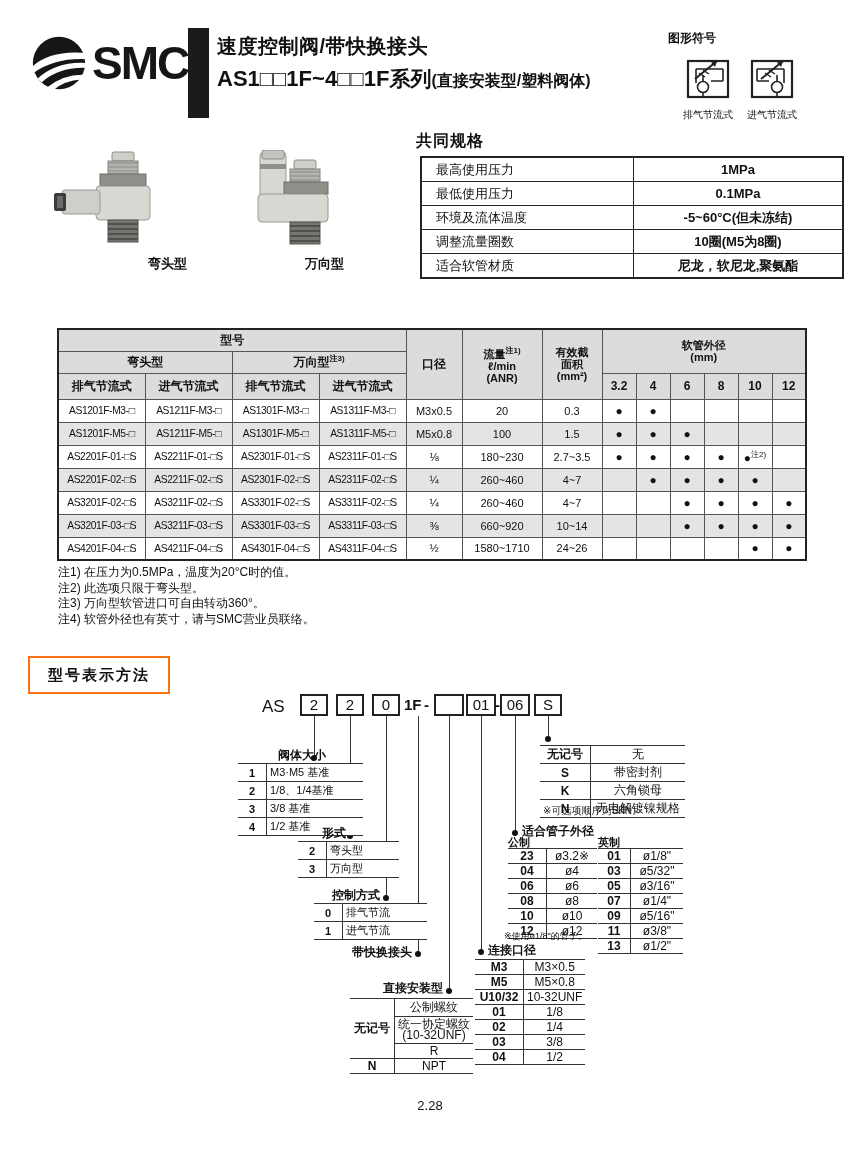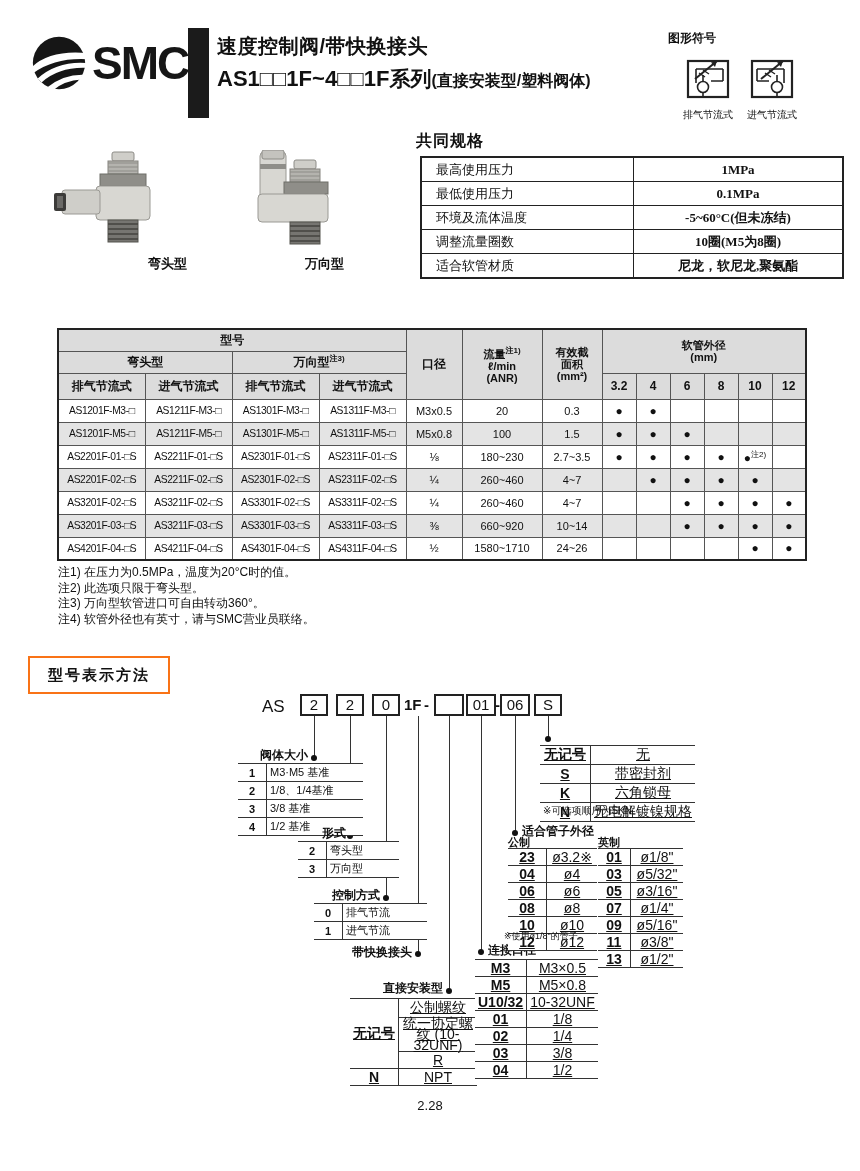--- a/index.html
+++ b/index.html
@@ -26,21 +26,21 @@
   
   .products{position:absolute;left:50px;top:150px;}
   .prod-cap{position:absolute;font-size:13px;font-weight:bold;}
   .cap-elbow{left:148px;top:255px;}
   .cap-univ{left:305px;top:255px;}
 
   
   .spec-title{position:absolute;left:416px;top:131px;font-size:16px;font-weight:bold;letter-spacing:1px;}
   table.spec{position:absolute;left:420px;top:156px;width:424px;border-collapse:collapse;
              font-size:13px;border:2px solid #222;}
-  table.spec td{border:1px solid #222;height:21px;font-family:Liberation Serif, serif;}
+  table.spec td{border:1px solid #222;height:21px;}
   td.slabel{width:196px;padding-left:14px;}
   td.svalue{text-align:center;font-weight:bold;}
 
   
   table.main{position:absolute;left:57px;top:328px;width:748px;border-collapse:collapse;
              table-layout:fixed;text-align:center;font-size:11px;border:2px solid #222;}
   table.main th,table.main td{border:1px solid #555;padding:0;}
   table.main thead th{background:#dcdcdc;font-weight:bold;font-size:12px;}
   tr.hr1{height:22px;} tr.hr2{height:22px;} tr.hr3{height:26px;}
   table.main tbody tr{height:23px;}
@@ -62,21 +62,21 @@
   .ctext{position:absolute;top:696px;font-size:15px;font-weight:bold;}
   .vline{position:absolute;width:1px;background:#333;}
   .ldot{position:absolute;width:6px;height:6px;border-radius:50%;background:#111;}
   .dt-title{position:absolute;font-size:12px;font-weight:bold;white-space:nowrap;}
   .ra{text-align:right;}
   table.dt{position:absolute;border-collapse:collapse;background:#fff;}
   table.dt td{border-top:1px solid #333;border-bottom:1px solid #333;padding:0 3px;
               font-size:11px;white-space:nowrap;height:17px;}
   table.dt td.k{border-right:1px solid #333;text-align:center;font-weight:bold;}
   table.dt td.v{text-align:left;}
-  table.dts td{font-size:14px;height:12px;text-decoration:underline;}
+  table.dts td{font-size:12px;height:12px;}
   table.dts td.v{text-align:center;}
   .sm-lbl{position:absolute;font-size:11px;font-weight:bold;}
   .sm-note{position:absolute;font-size:9px;}
   .wrapcell{white-space:normal !important;line-height:11px;}
 
   .pageno{position:absolute;left:0;right:0;top:1098px;text-align:center;font-size:13px;}
 </style>
 </head>
 <body>
 
@@ -380,21 +380,21 @@
   <div class="vline" style="left:548px;top:716px;height:23px;"></div>
   <div class="ldot" style="left:311px;top:755px;"></div>
   <div class="ldot" style="left:347px;top:833px;"></div>
   <div class="ldot" style="left:383px;top:895px;"></div>
   <div class="ldot" style="left:415px;top:951px;"></div>
   <div class="ldot" style="left:446px;top:988px;"></div>
   <div class="ldot" style="left:478px;top:949px;"></div>
   <div class="ldot" style="left:512px;top:830px;"></div>
   <div class="ldot" style="left:545px;top:736px;"></div>
 
-  <div class="dt-title ra" style="left:238px;width:70px;top:747px;">阀体大小</div>
+  <div class="dt-title ra" style="left:256px;width:70px;top:747px;">阀体大小</div>
   <table class="dt" style="left:238px;top:763px;">
     <tbody>
       <tr>
           <td class="k" style="width:22px">1</td>
           <td class="v" style="width:90px">M3·M5 基准</td>
         </tr>
       <tr>
           <td class="k">2</td>
           <td class="v">1/8、1/4基准</td>
         </tr>

